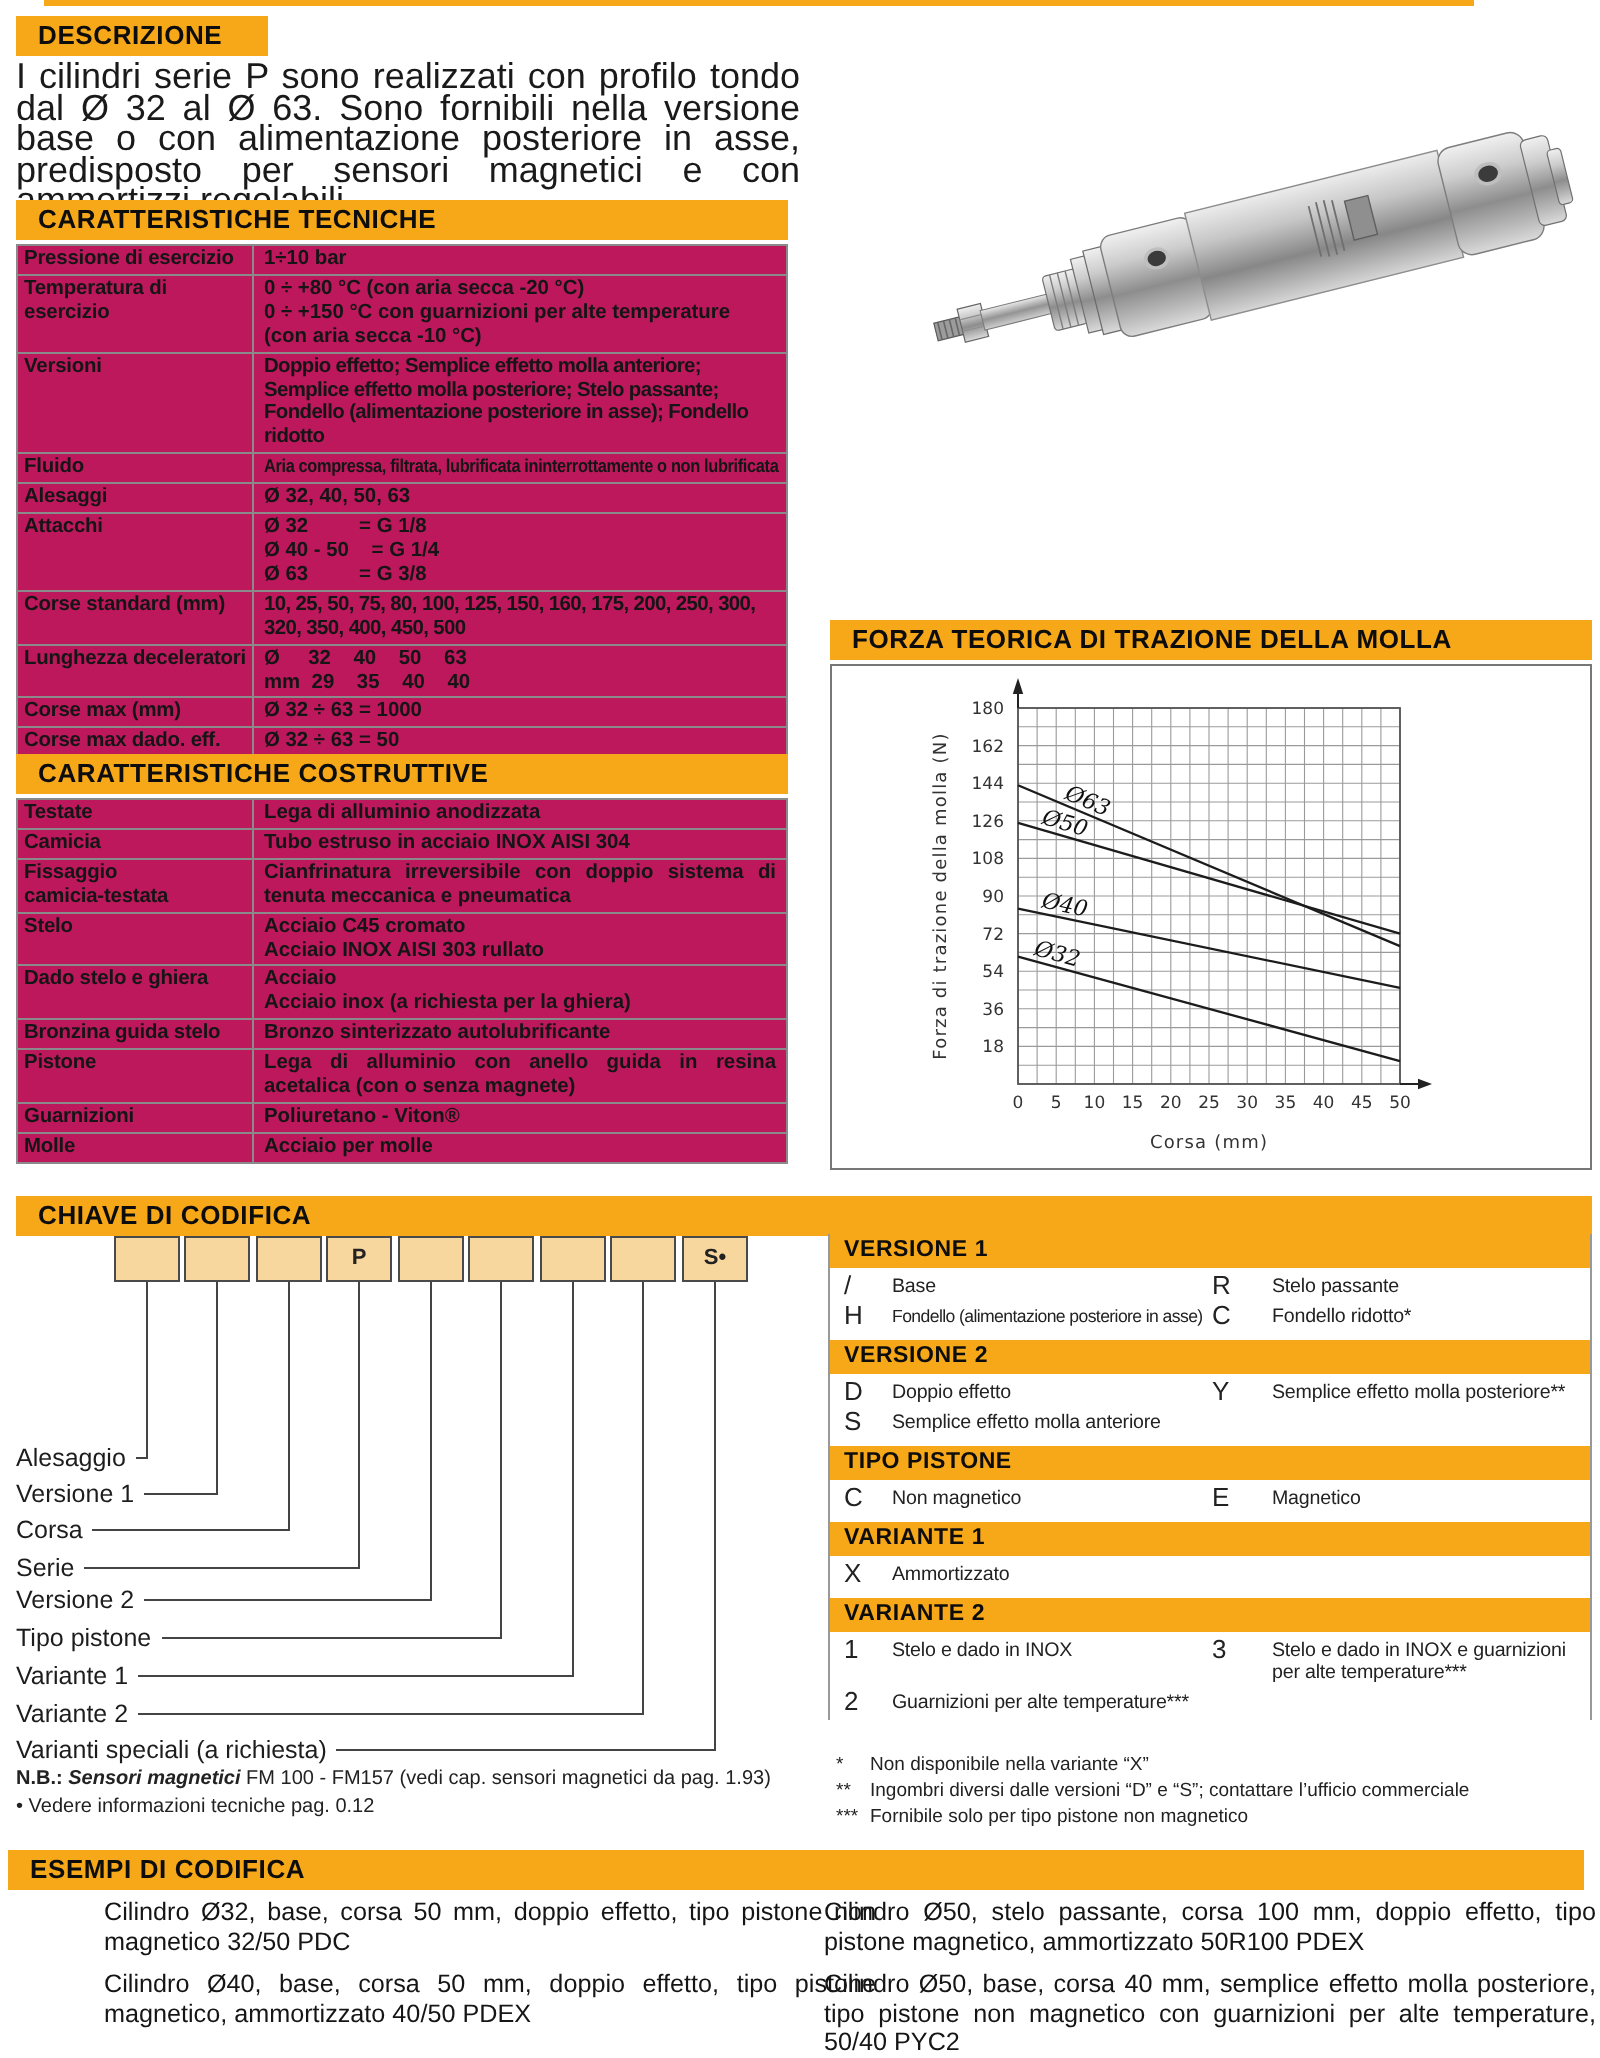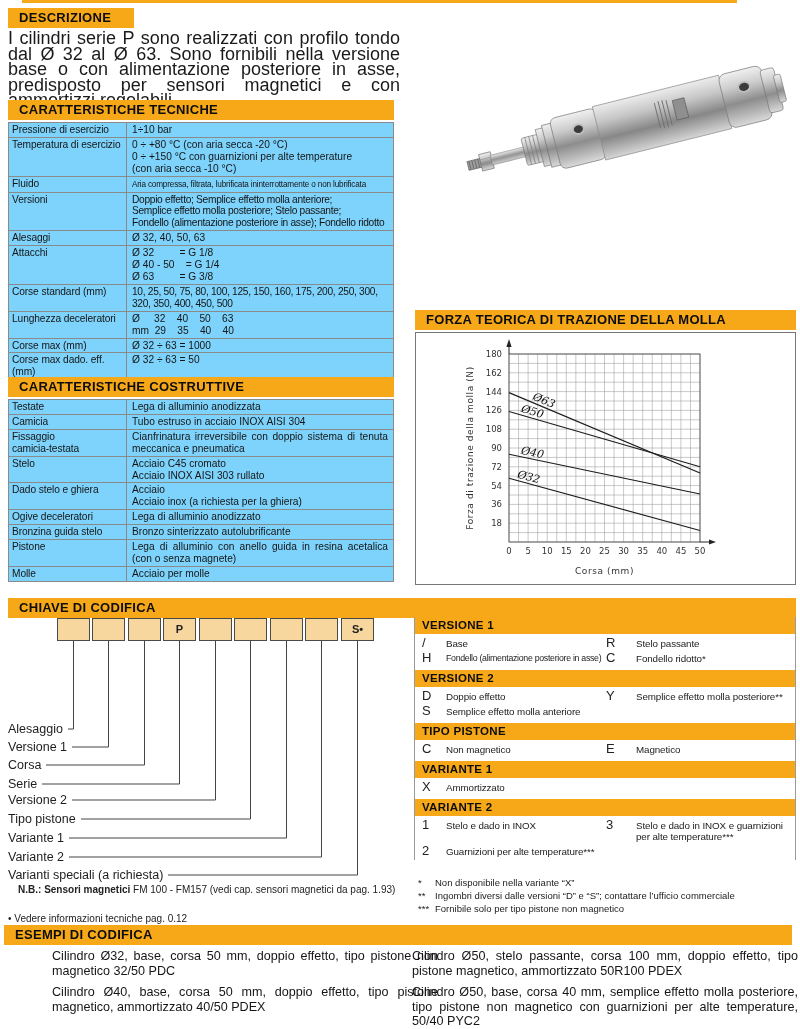--- a/index.html
+++ b/index.html
@@ -9,21 +9,21 @@
   }
   .abs{position:absolute;}
   
   .hdr{
     position:absolute;background:#F6A818;color:#0d0d0d;font-weight:bold;
     font-size:13px;line-height:20px;height:20px;padding-left:11px;letter-spacing:.3px;
   }
   
   .para{position:absolute;font-size:18px;line-height:15.5px;text-align:justify;color:#1a1a1a;}
   
-  .dtable{position:absolute;border-collapse:collapse;table-layout:fixed;background:#7dd3fc;}
+  .dtable{position:absolute;border-collapse:collapse;table-layout:fixed;background:#be185d;font-weight:bold;}
   .dtable td{
     border:1px solid #8a8a8a;padding:1px 5px;vertical-align:top;
     white-space:pre-line;font-size:10.2px;line-height:11.9px;color:#151515;
   }
   .dtable td.lbl{width:112px;padding-left:3px;padding-right:2px;letter-spacing:-.1px;}
   .cond{font-size:9.3px;letter-spacing:-.25px;}
   .cond2{font-size:8.7px;letter-spacing:-.35px;}
   .tight{letter-spacing:-.3px;}
   .just{text-align:justify;}
   .vcond{display:inline-block;font-size:9.3px;white-space:nowrap;transform:scaleX(.88);transform-origin:left center;letter-spacing:-.2px;}
@@ -34,22 +34,22 @@
   .slabel{font:italic 11px "DejaVu Serif",serif;fill:#101010;}
   
   #chiave-area{position:absolute;left:0;top:617px;width:424px;height:312px;}
   .kbox{
     position:absolute;top:1px;width:31px;height:21px;background:#F8D79E;
     border:1.3px solid #4a4a4a;text-align:center;font-size:11px;line-height:21px;color:#222;font-weight:bold;
   }
   .klabel{position:absolute;left:8px;font-size:12.5px;color:#1d1d1d;white-space:nowrap;}
   #key-lines{position:absolute;left:0;top:0;width:424px;height:312px;}
   .nbline{position:absolute;left:8px;font-size:10px;color:#222;white-space:nowrap;}
-  .nbline b{font-weight:bold;margin-left:10px;}
-  .nbline .it{font-weight:bold;}
+  .nbline b{font-weight:bold;}
+  .nbline .it{font-weight:bold;font-style:italic;}
   
   #keytables{
     position:absolute;left:414px;top:617px;width:380px;
     border-left:1px solid #999;border-right:1px solid #999;padding-bottom:3px;
   }
   .shdr{background:#F6A818;color:#0d0d0d;font-weight:bold;font-size:11.5px;line-height:17px;height:17px;padding-left:7px;letter-spacing:.3px;}
   .ksec{margin-top:6px;}
   .ksec:first-child{margin-top:0;}
   .krow{display:grid;grid-template-columns:24px 160px 30px 1fr;padding:3px 0 0 7px;align-items:start;}
   .kcode{font-size:13px;color:#222;line-height:12px;}
@@ -129,28 +129,28 @@
         <td class="lbl">Pressione di esercizio</td>
         <td class="val">1÷10 bar</td>
       </tr>
   <tr>
         <td class="lbl cond">Temperatura di esercizio</td>
         <td class="val">0 ÷ +80 °C (con aria secca -20 °C)
 0 ÷ +150 °C con guarnizioni per alte temperature
 (con aria secca -10 °C)</td>
       </tr>
   <tr>
-        <td class="lbl">Fluido</td>
-        <td class="val"><span class="vcond">Aria compressa, filtrata, lubrificata ininterrottamente o non lubrificata</span></td>
-      </tr>
-  <tr>
         <td class="lbl">Versioni</td>
         <td class="val tight">Doppio effetto; Semplice effetto molla anteriore;
 Semplice effetto molla posteriore; Stelo passante;
 Fondello (alimentazione posteriore in asse); Fondello ridotto</td>
+      </tr>
+  <tr>
+        <td class="lbl">Fluido</td>
+        <td class="val"><span class="vcond">Aria compressa, filtrata, lubrificata ininterrottamente o non lubrificata</span></td>
       </tr>
   <tr>
         <td class="lbl">Alesaggi</td>
         <td class="val">Ø 32, 40, 50, 63</td>
       </tr>
   <tr>
         <td class="lbl">Attacchi</td>
         <td class="val">Ø 32&nbsp;&nbsp;&nbsp;&nbsp;&nbsp;&nbsp;&nbsp;&nbsp;&nbsp;= G 1/8
 Ø 40 - 50&nbsp;&nbsp;&nbsp;&nbsp;= G 1/4
 Ø 63&nbsp;&nbsp;&nbsp;&nbsp;&nbsp;&nbsp;&nbsp;&nbsp;&nbsp;= G 3/8</td>
@@ -195,30 +195,30 @@
         <td class="lbl">Stelo</td>
         <td class="val">Acciaio C45 cromato
 Acciaio INOX AISI 303 rullato</td>
       </tr>
   <tr>
         <td class="lbl">Dado stelo e ghiera</td>
         <td class="val">Acciaio
 Acciaio inox (a richiesta per la ghiera)</td>
       </tr>
   <tr>
-        <td class="lbl">Ogive deceleratori</td>
-        <td class="val">Lega di alluminio anodizzato</td>
-      </tr>
-  <tr>
         <td class="lbl">Bronzina guida stelo</td>
         <td class="val">Bronzo sinterizzato autolubrificante</td>
       </tr>
   <tr>
         <td class="lbl">Pistone</td>
         <td class="val just">Lega di alluminio con anello guida in resina acetalica (con o senza magnete)</td>
+      </tr>
+  <tr>
+        <td class="lbl">Guarnizioni</td>
+        <td class="val">Poliuretano - Viton®</td>
       </tr>
   <tr>
         <td class="lbl">Molle</td>
         <td class="val">Acciaio per molle</td>
       </tr>
 </tbody>
   </table>
 
 <div class="hdr" style="left:415px;top:310px;width:370px;">FORZA TEORICA DI TRAZIONE DELLA MOLLA</div>
 <div id="chart-box">
@@ -335,21 +335,21 @@
   <div class="klabel" style="top:195px;">Tipo pistone</div>
   <div class="klabel" style="top:214px;">Variante 1</div>
   <div class="klabel" style="top:233px;">Variante 2</div>
   <div class="klabel" style="top:251px;">Varianti speciali (a richiesta)</div>
 
   <div class="nbline" style="top:267px;">
     <b>N.B.:</b>
     <span class="it">Sensori magnetici</span>
     <span>FM 100 - FM157 (vedi cap. sensori magnetici da pag. 1.93)</span>
   </div>
-  <div class="nbline" style="top:296px;">• Vedere informazioni tecniche pag. 0.12</div>
+  <div class="nbline" style="top:281px;">• Vedere informazioni tecniche pag. 0.12</div>
 </div>
 
 <div id="keytables">
   <div class="ksec">
     <div class="shdr">VERSIONE 1</div>
     <div class="krow">
       <span class="kcode">/</span>
         <span class="kdesc">Base</span>
       <span class="kcode">R</span>
         <span class="kdesc">Stelo passante</span>

